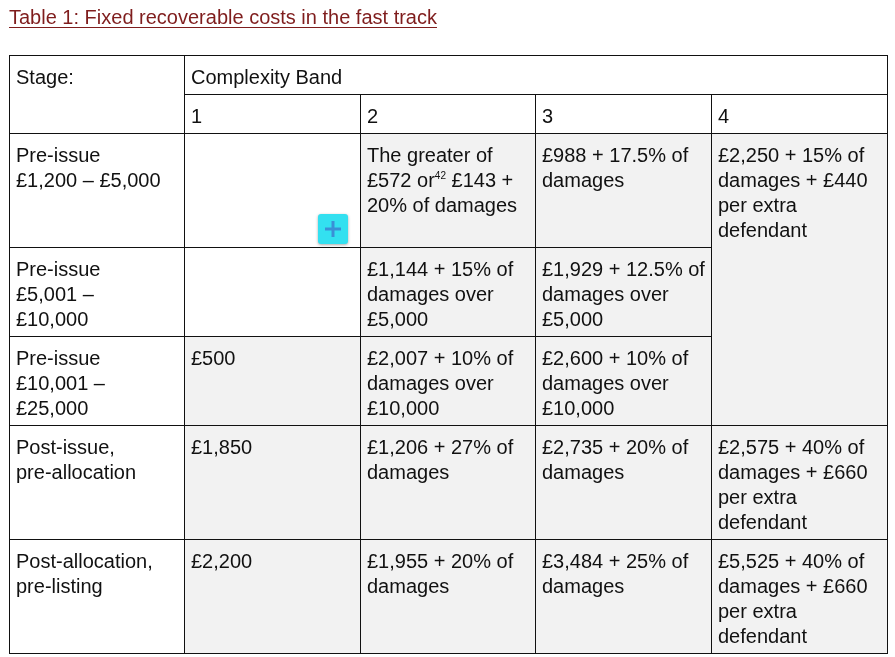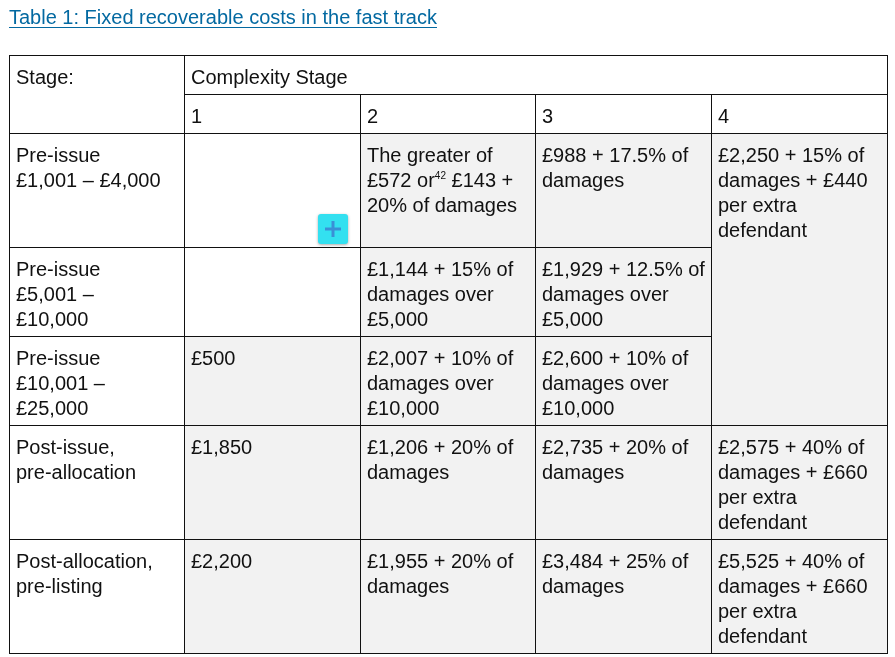--- a/index.html
+++ b/index.html
@@ -3,21 +3,21 @@
 <meta charset="utf-8">
 <style>
   html, body { margin: 0; padding: 0; background: #ffffff; }
   body {
     width: 895px; height: 657px; position: relative; overflow: hidden;
     font-family: "Liberation Sans", sans-serif; color: #111111;
   }
   .caption {
     position: absolute; left: 9px; top: 6px;
     font-size: 20px; text-decoration: underline; text-underline-offset: 3px;
-    text-decoration-thickness: 1px; color: #0369a1;
+    text-decoration-thickness: 1px; color: #7f1d1d;
   }
   table.frc {
     position: absolute; left: 9px; top: 55px;
     border-collapse: collapse; table-layout: fixed;
     width: 878px;
   }
   table.frc td, table.frc th {
     border: 1.5px solid #111;
     vertical-align: top;
     font-size: 20px; line-height: 25px;
@@ -54,33 +54,33 @@
   <colgroup>
     <col style="width:175px">
     <col style="width:176px">
     <col style="width:175px">
     <col style="width:176px">
     <col style="width:176px">
   </colgroup>
   <tbody>
       <tr>
     <th class="h-bold stage-head white" rowspan="2">Stage:</th>
-    <th class="h-bold band-head white" colspan="4">Complexity Stage</th>
+    <th class="h-bold band-head white" colspan="4">Complexity Band</th>
   </tr>
   <tr>
     <th class="h-bold num-head white">1</th>
     <th class="h-bold num-head white">2</th>
     <th class="h-bold num-head white">3</th>
     <th class="h-bold num-head white">4</th>
   </tr>
 
   <tr class="r1">
     <td class="white">
       <span>Pre-issue</span><br>
-      <span>£1,001 – £4,000</span>
+      <span>£1,200 – £5,000</span>
     </td>
     <td class="white"></td>
     <td class="grey"><span class="ital">The greater of £572 or</span><sup>42</sup><span> £143 + 20% of damages</span></td>
     <td class="grey">£988 + 17.5% of damages</td>
     <td class="grey" rowspan="3">£2,250 + 15% of damages + £440 per extra defendant</td>
   </tr>
 
   <tr class="r2">
     <td class="white">
       <span>Pre-issue</span><br>
@@ -102,21 +102,21 @@
     <td class="grey">£2,007 + 10% of damages over £10,000</td>
     <td class="grey">£2,600 + 10% of damages over £10,000</td>
   </tr>
 
   <tr class="r4">
     <td class="white">
       <span>Post-issue,</span><br>
       <span>pre-allocation</span>
     </td>
     <td class="grey">£1,850</td>
-    <td class="grey">£1,206 + 20% of damages</td>
+    <td class="grey">£1,206 + 27% of damages</td>
     <td class="grey">£2,735 + 20% of damages</td>
     <td class="grey">£2,575 + 40% of damages + £660 per extra defendant</td>
   </tr>
 
   <tr class="r5">
     <td class="white">
       <span>Post-allocation,</span><br>
       <span>pre-listing</span>
     </td>
     <td class="grey">£2,200</td>

